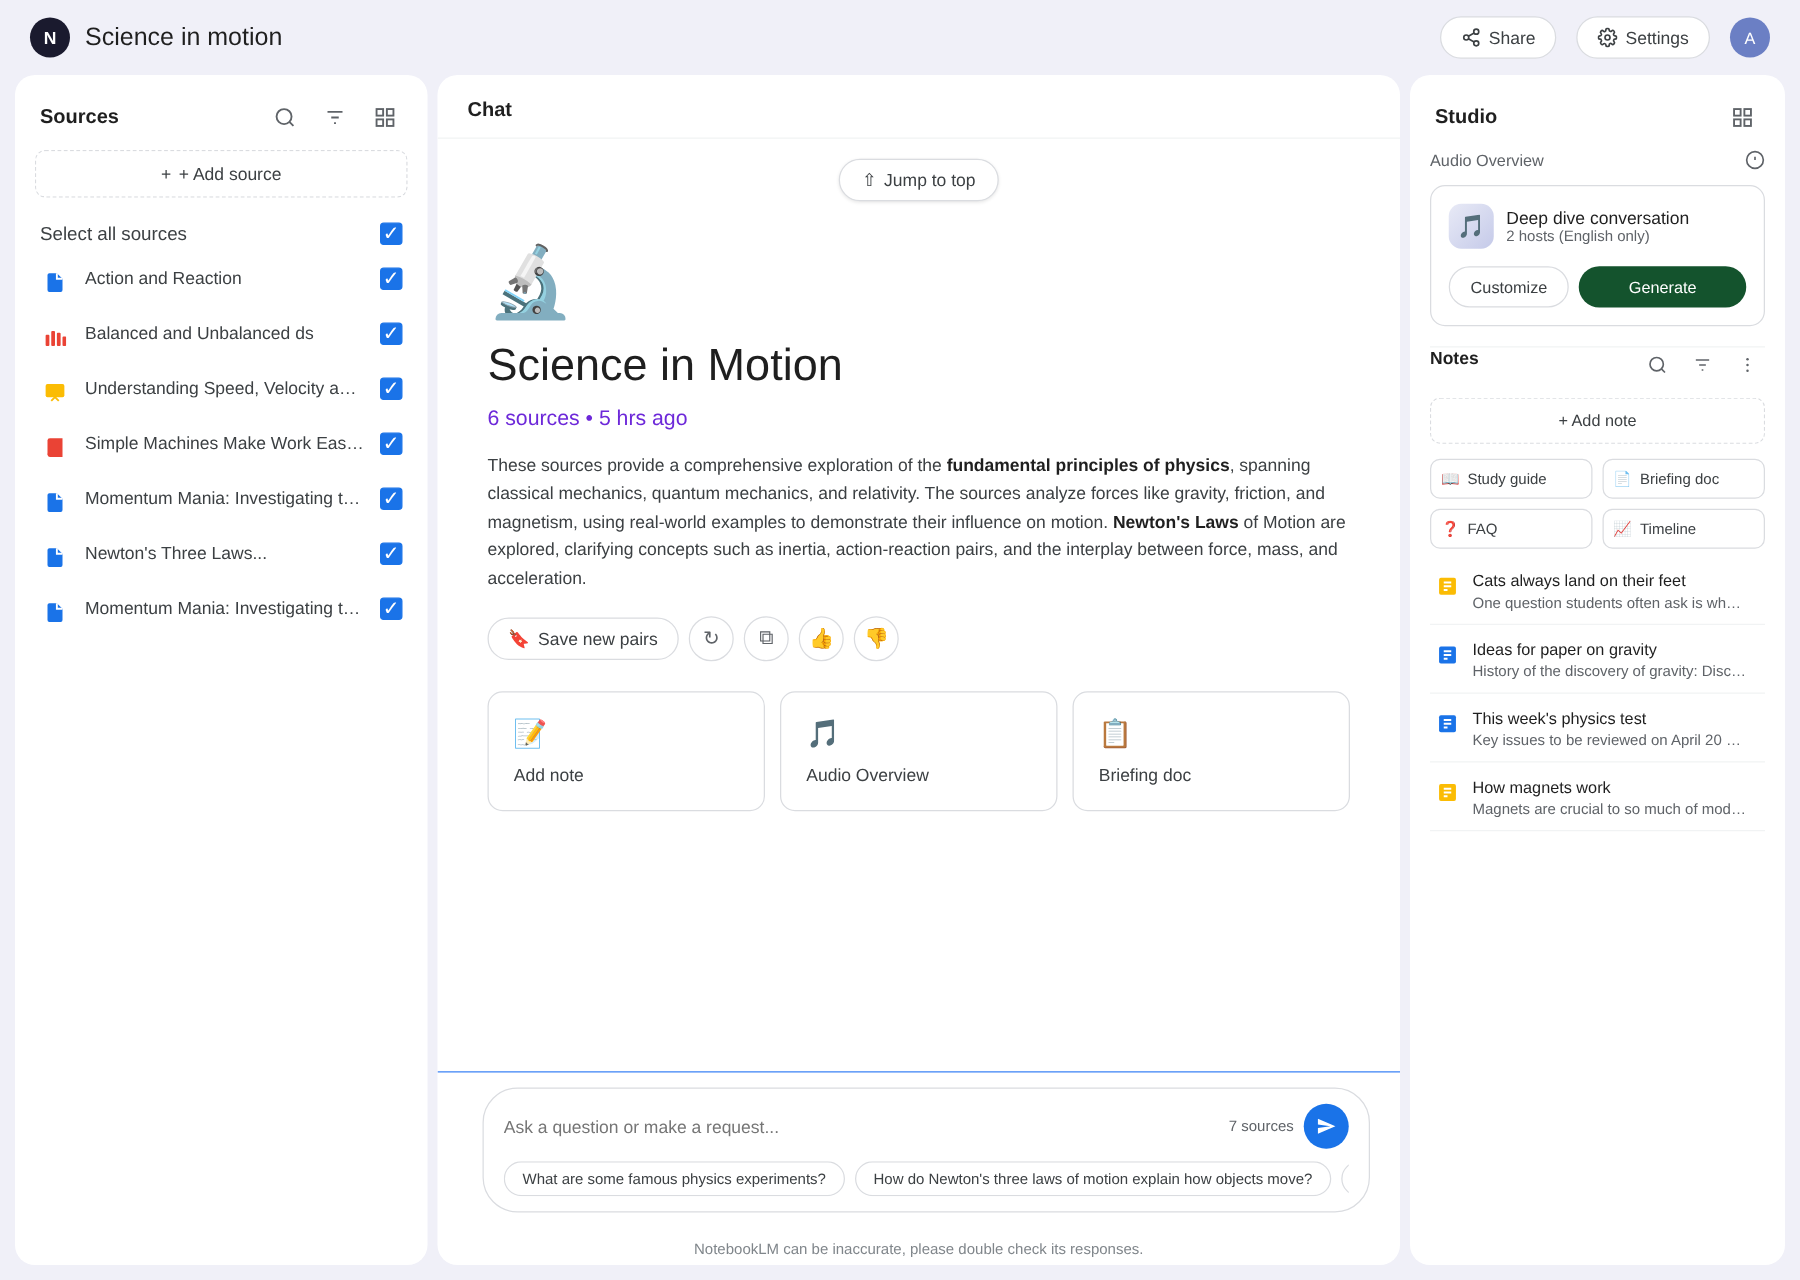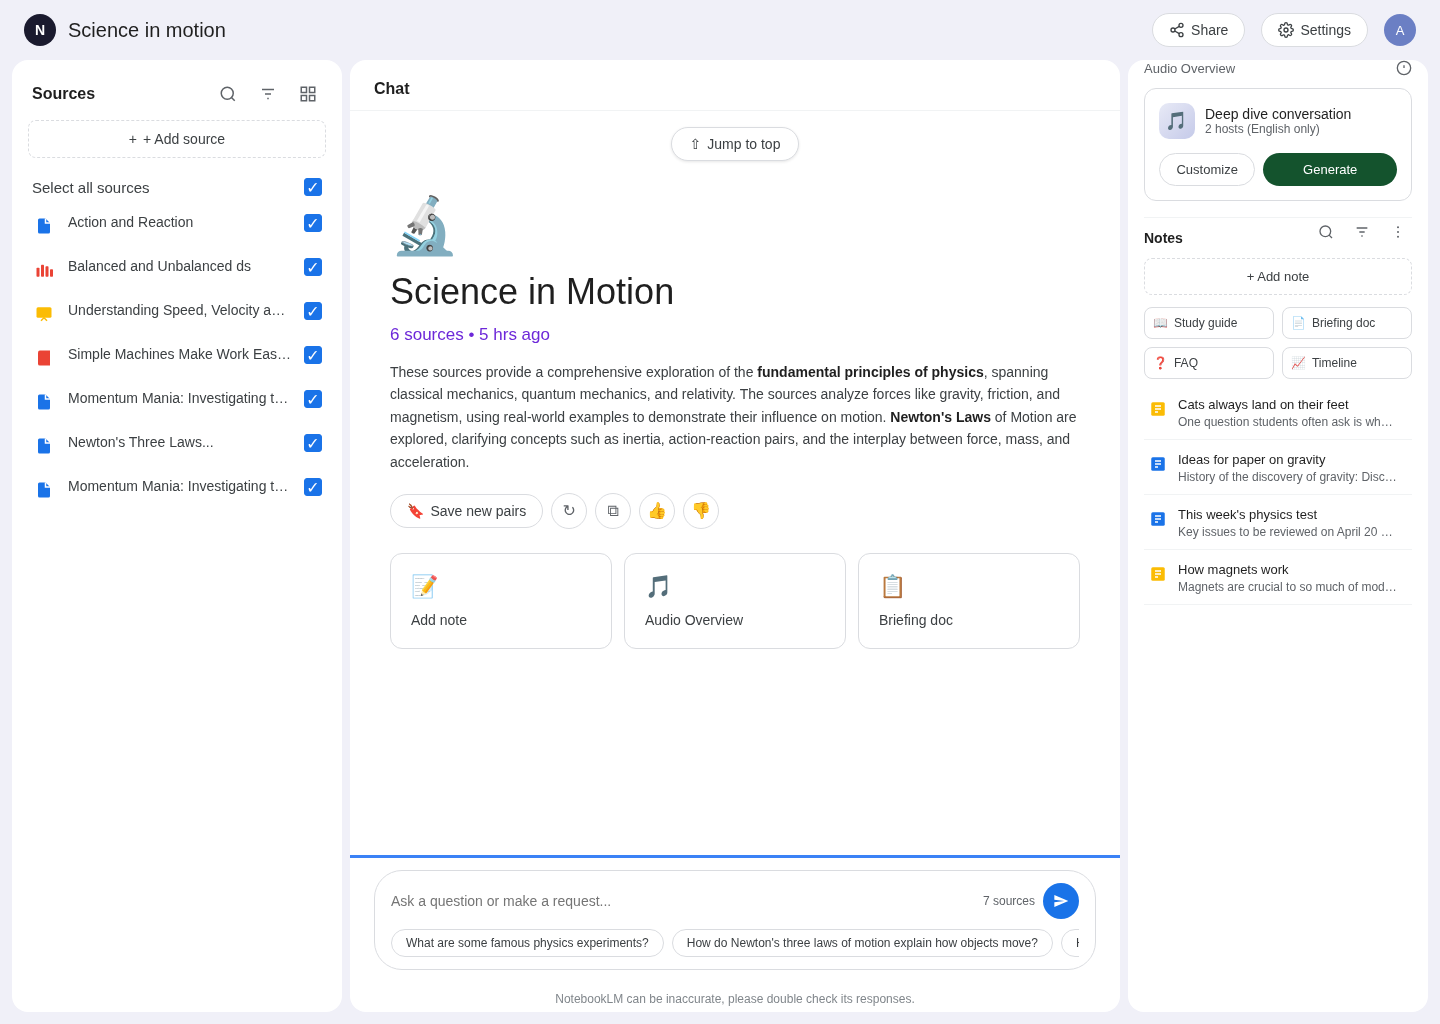--- a/index.html
+++ b/index.html
@@ -342,22 +342,22 @@
       margin-bottom: 12px;
     }
     .suggestion-label {
       font-size: 14px;
       color: #3c4043;
       font-weight: 500;
     }
 
     
     .chat-input-area {
-      padding: 12px 24px 16px 24px;
-      border-top: 3px solid #3b82f6;
+      padding: 12px 24px 16px 36px;
+      border-top: 1px solid #3b82f6;
     }
     .chat-input-box {
       border: 1.5px solid #dadce0;
       border-radius: 28px;
       padding: 12px 16px;
       display: flex;
       flex-direction: column;
       gap: 10px;
     }
     .chat-input-top {
@@ -508,21 +508,21 @@
 
     .notes-section {
       flex: 1;
       display: flex;
       flex-direction: column;
       padding: 0 16px;
       overflow: hidden;
     }
     .notes-header {
       display: flex;
-      align-items: flex-end;
+      align-items: flex-start;
       justify-content: space-between;
       margin-bottom: 12px;
     }
     .notes-title {
       font-size: 14px;
       font-weight: 600;
       color: #1f1f1f;
     }
     .notes-icons {
       display: flex;
@@ -842,20 +842,31 @@
             <div class="chip">How do Newton's three laws of motion explain how objects move?</div>
             <div class="chip">How do the laws of gra... at very high speeds or...</div>
           </div>
       </div>
     </div>
 
     <div class="footer-text">NotebookLM can be inaccurate, please double check its responses.</div>
   </div>
 
   <div class="studio-panel">
+    <div class="studio-header">
+      <span class="studio-title">Studio</span>
+      <button class="icon-btn">
+        <svg width="18" height="18" viewBox="0 0 24 24" fill="none" stroke="currentColor" stroke-width="2">
+            <rect x="3" y="3" width="7" height="7"></rect>
+            <rect x="14" y="3" width="7" height="7"></rect>
+            <rect x="14" y="14" width="7" height="7"></rect>
+            <rect x="3" y="14" width="7" height="7"></rect>
+          </svg>
+      </button>
+    </div>
 
     <div class="audio-overview-section">
       <div class="audio-overview-label">
         <span>Audio Overview</span>
         <svg width="16" height="16" viewBox="0 0 24 24" fill="none" stroke="currentColor" stroke-width="2">
             <circle cx="12" cy="12" r="10"></circle>
             <line x1="12" y1="8" x2="12" y2="12"></line>
             <line x1="12" y1="16" x2="12.01" y2="16"></line>
           </svg>
       </div>

